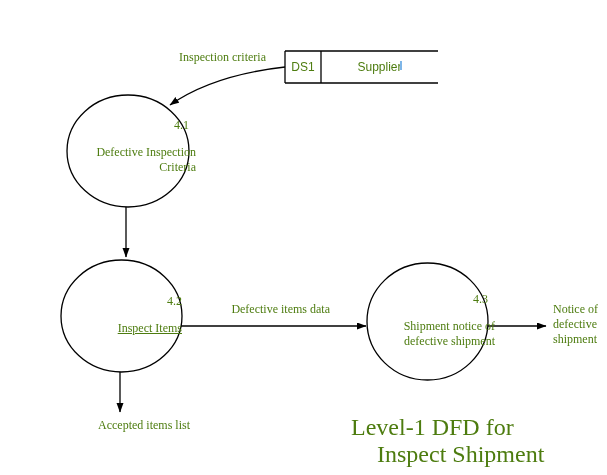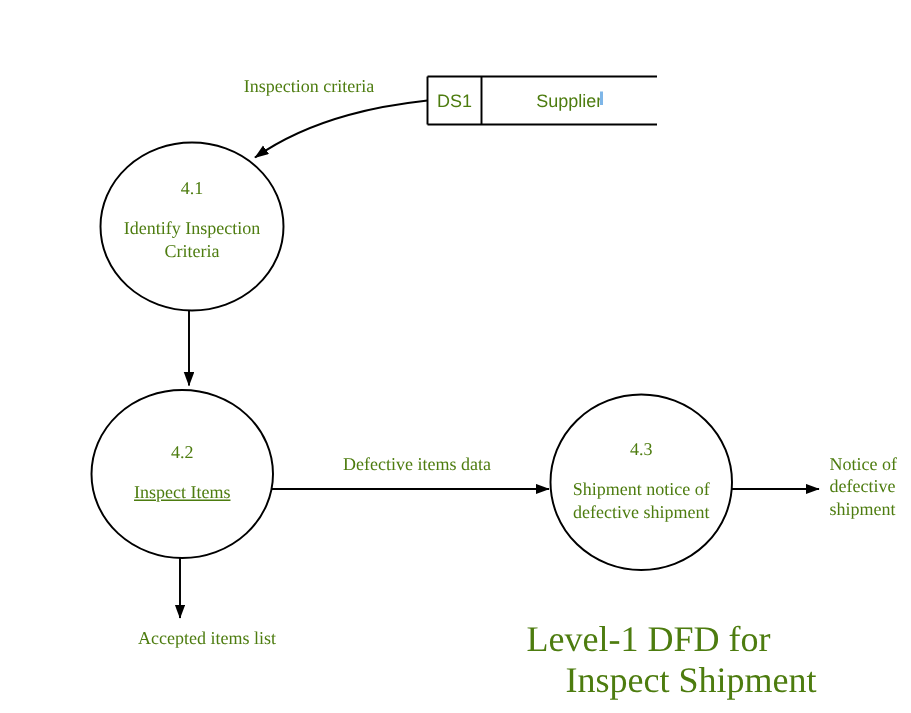--- a/index.html
+++ b/index.html
@@ -20,21 +20,21 @@
     position: absolute;
     left: 0; top: 0;
     width: 607px; height: 475px;
   }
   .txt {
     position: absolute;
     font-size: 12px;
     line-height: 15px;
     white-space: pre-line;
   }
-  .center { text-align: center; }
+  .center { text-align: right; }
   .ds-text {
     position: absolute;
     font-family: "Liberation Sans", sans-serif;
     font-size: 12px;
     text-align: center;
   }
   .title-line {
     position: absolute;
     font-size: 24px;
     line-height: 26px;
@@ -84,21 +84,21 @@
 
   <div class="txt" style="left:553px; top:302px; width:54px;">Notice of
 defective
 shipment</div>
 
   <div class="txt center" style="left:226px; top:302px; width:104px;">Defective items data</div>
 
   <div class="txt center" style="left:86px; top:418px; width:104px;">Accepted items list</div>
 
   <div class="txt center" style="left:67px; top:118px; width:122px;">4.1</div>
-  <div class="txt center" style="left:60px; top:145px; width:136px;">Identify Inspection
+  <div class="txt center" style="left:60px; top:145px; width:136px;">Defective Inspection
 Criteria</div>
 
   <div class="txt center" style="left:61px; top:294px; width:121px;">4.2</div>
   <div class="txt center" style="left:61px; top:321px; width:121px;text-decoration:underline;">Inspect Items</div>
 
   <div class="txt center" style="left:367px; top:292px; width:121px;">4.3</div>
   <div class="txt center" style="left:360px; top:319px; width:135px;">Shipment notice of
 defective shipment</div>
 
   <div class="title-line" style="left:351px; top:414px;">Level-1 DFD for</div>

